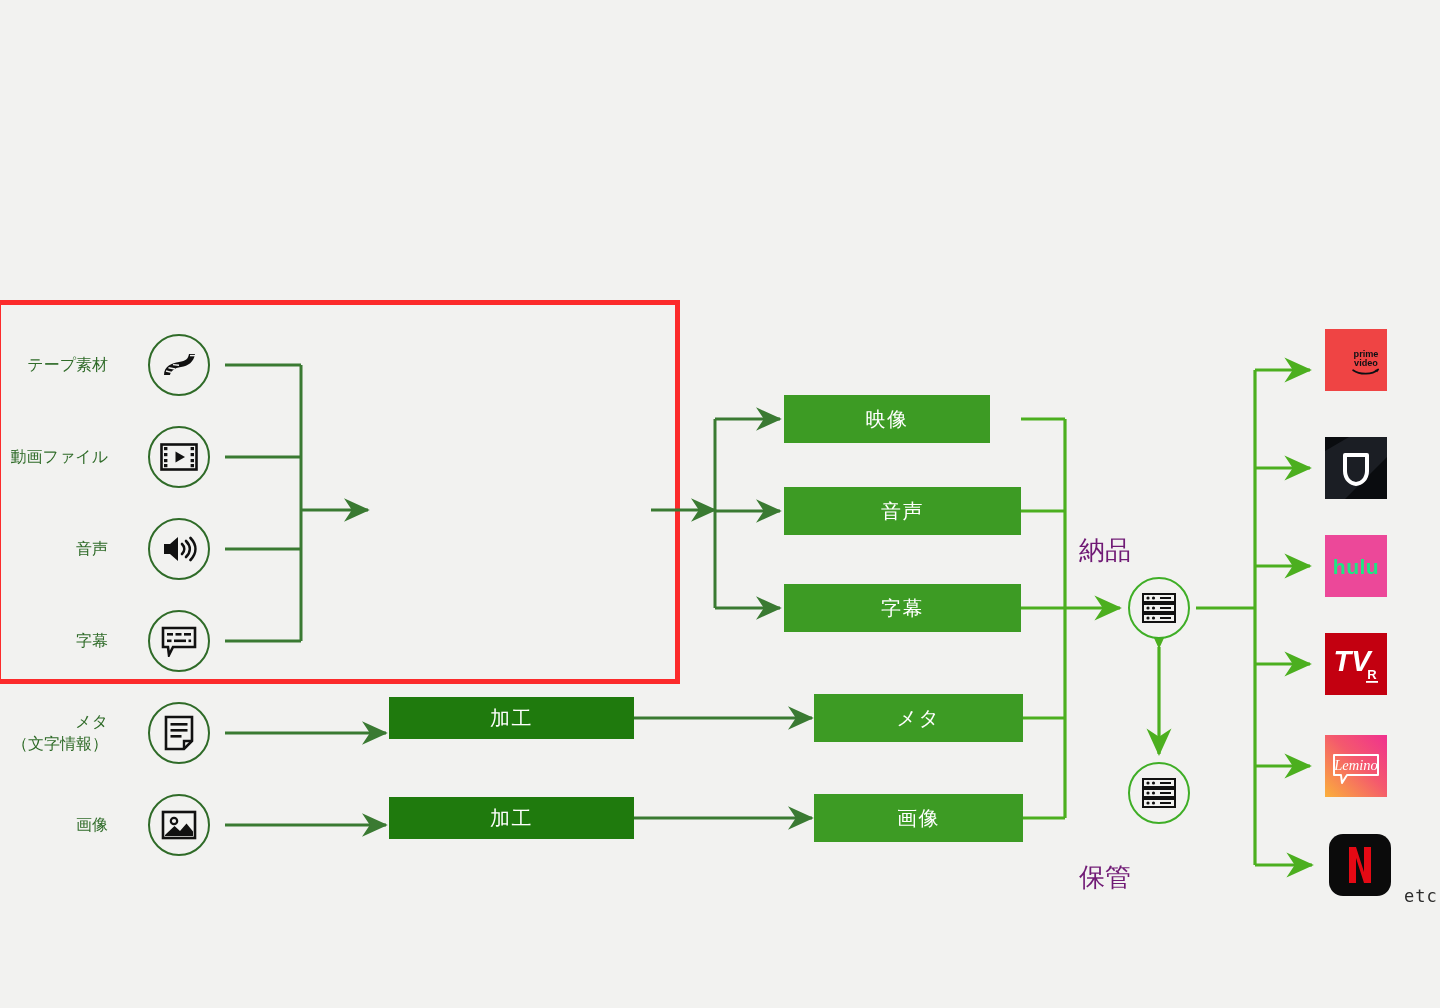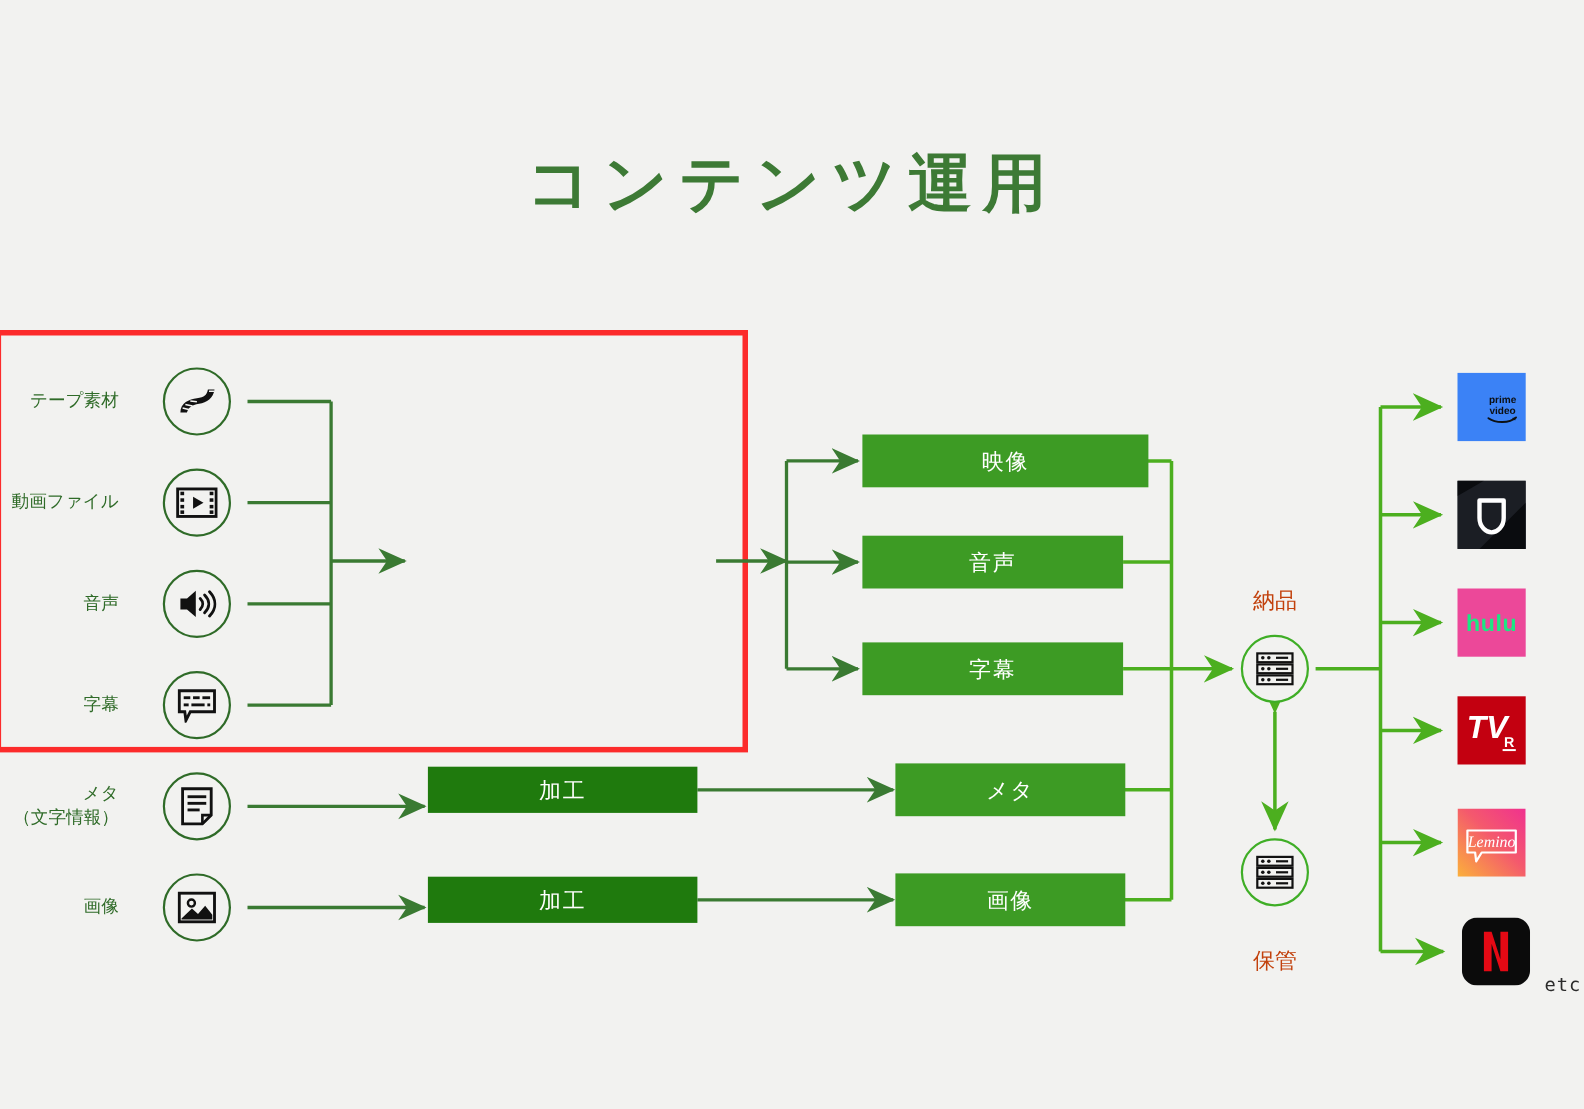--- a/index.html
+++ b/index.html
@@ -79,23 +79,22 @@
     border-radius: 50%;
     background: #f2f2f0;
     display: flex;
     align-items: center;
     justify-content: center;
     transform: translate(-50%, -50%);
   }
 
   .server-label {
     position: absolute;
-    color: #c2410c;
-    font-size: 20px;
-    text-align: center;
+    color: #701a75;
+    font-size: 26px;
     width: 160px;
     transform: translateX(-50%);
     white-space: nowrap;
   }
 
   
   .box {
     position: absolute;
     display: flex;
     align-items: center;
@@ -127,21 +126,20 @@
     font-size: 17px;
     font-family: "DejaVu Sans Mono", "Liberation Mono", monospace;
     letter-spacing: 1px;
   }
 </style>
 </head>
 <body>
 
 <div id="stage">
 
-  <div id="title">コンテンツ運用</div>
 
   <div id="red-frame"></div>
 
   <svg id="wires" viewBox="0 0 1440 1008">
     <defs>
       <marker id="ah-dark" markerWidth="9" markerHeight="9" refX="8" refY="4.5" orient="auto">
         <path d="M0,0.6 L8.6,4.5 L0,8.4 L2.6,4.5 Z" fill="#3a7a32"></path>
       </marker>
       <marker id="ah-bright" markerWidth="9" markerHeight="9" refX="8" refY="4.5" orient="auto">
         <path d="M0,0.6 L8.6,4.5 L0,8.4 L2.6,4.5 Z" fill="#4caf1f"></path>
@@ -279,21 +277,21 @@
       <circle cx="13" cy="11" r="3.2" fill="none" stroke="#111" stroke-width="2.2"></circle>
       <path d="M4 25 L13.5 16 L19 21 L25.5 13.5 L32 21.5 L32 26 L4 26 Z" fill="#111"></path>
     </svg>
   </div>
 
 
   <div class="box box-dark" style="left:389px; top:718px; width:245px; height:42px;">加工</div>
 
   <div class="box box-dark" style="left:389px; top:818px; width:245px; height:42px;">加工</div>
 
-  <div class="box box-light" style="left:784px; top:419px; width:260px; height:48px;">映像</div>
+  <div class="box box-light" style="left:784px; top:419px; width:206px; height:48px;">映像</div>
   <div class="box box-light" style="left:784px; top:511px; width:237px; height:48px;">音声</div>
   <div class="box box-light" style="left:784px; top:608px; width:237px; height:48px;">字幕</div>
   <div class="box box-light" style="left:814px; top:718px; width:209px; height:48px;">メタ</div>
   <div class="box box-light" style="left:814px; top:818px; width:209px; height:48px;">画像</div>
 
   <div class="server-label" style="left:1159px; top:533px;">納品</div>
   <div class="server-circle" style="left:1159px; top:608px;">
     <svg width="36" height="32" viewBox="0 0 36 32">
       <g fill="none" stroke="#111" stroke-width="2">
         <rect x="2" y="2" width="32" height="8"></rect>
@@ -329,21 +327,21 @@
           <circle cx="12.5" cy="16" r="1.6"></circle>
           <rect x="19" y="15" width="11" height="2"></rect>
         <circle cx="7" cy="26" r="1.6"></circle>
           <circle cx="12.5" cy="26" r="1.6"></circle>
           <rect x="19" y="25" width="11" height="2"></rect>
       </g>
     </svg>
   </div>
   <div class="server-label" style="left:1159px; top:838px;margin-top:22px;">保管</div>
 
-  <div class="logo" style="left:1356px; top:370px; background:#3b82f6;padding-left:20px;">
+  <div class="logo" style="left:1356px; top:360px; background:#ef4444;padding-left:20px;">
     <svg width="62" height="62" viewBox="0 0 62 62">
       <text x="31" y="26" font-family="Liberation Sans, sans-serif" font-size="13.5" font-weight="700" fill="#0c1014" text-anchor="middle">prime</text>
       <text x="31" y="40" font-family="Liberation Sans, sans-serif" font-size="13.5" font-weight="700" fill="#0c1014" text-anchor="middle">video</text>
       <path d="M12 46 C22 53, 40 53, 49 45" fill="none" stroke="#0c1014" stroke-width="2.6" stroke-linecap="round"></path>
       <path d="M49 45 L43.5 45.6 L47.8 49 Z" fill="#0c1014"></path>
     </svg>
   </div>
 
   <div class="logo" style="left:1356px; top:468px; background:#1b1e24;">
     <svg width="62" height="62" viewBox="0 0 62 62">

